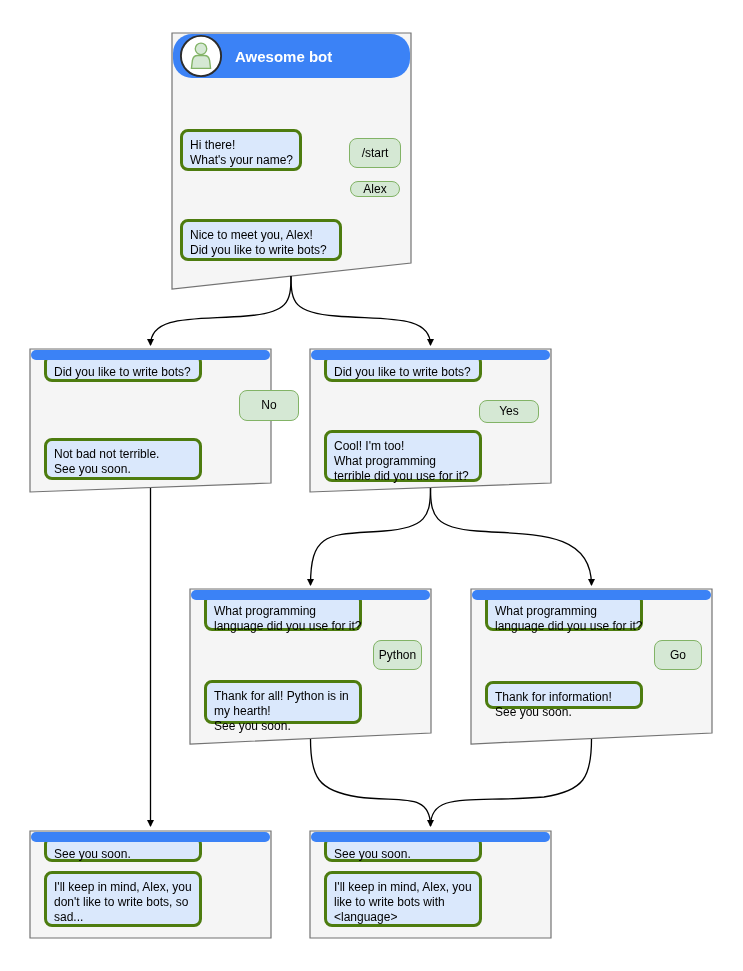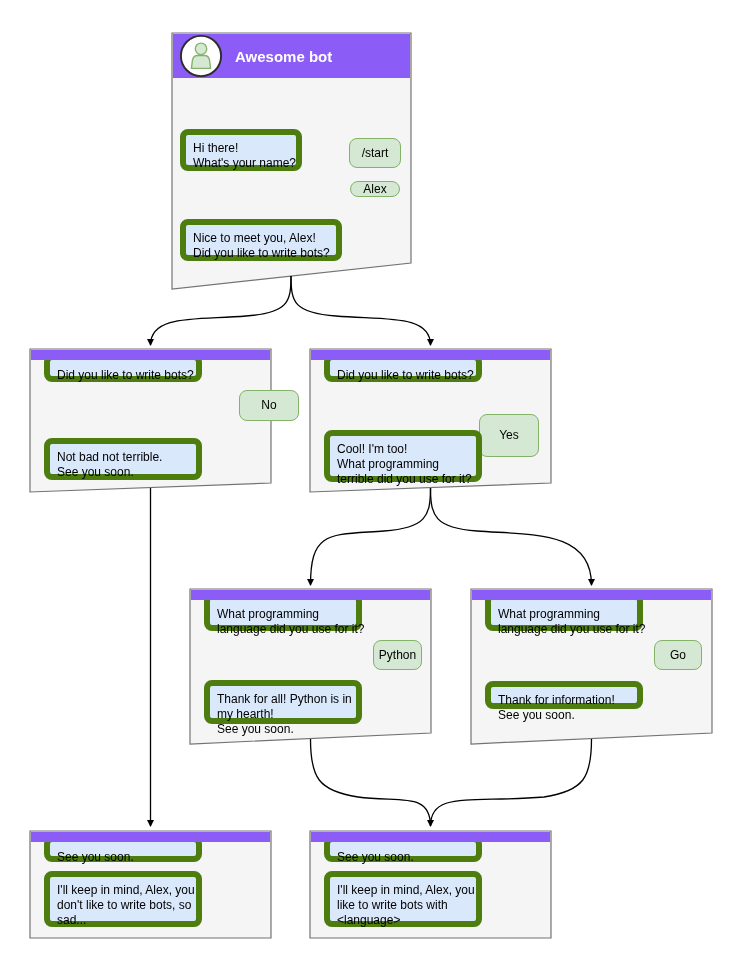--- a/index.html
+++ b/index.html
@@ -2,31 +2,31 @@
 <html><head>
 <meta charset="utf-8">
 <style>
   html,body { margin:0; padding:0; background:#ffffff; }
   #canvas {
     position:relative; width:743px; height:971px; background:#ffffff;
     font-family:"Liberation Sans", sans-serif; overflow:hidden;
   }
   #wires { position:absolute; left:0; top:0; width:743px; height:971px; }
 
-  .hdr { position:absolute; background:#8b5cf6; z-index:2; }
+  .hdr { position:absolute; background:#3b82f6; z-index:2;border-radius:19px; }
   .hdr-main { display:flex; align-items:center; }
 
   .avatar { margin-left:6px; flex:0 0 auto; }
   .win-title { color:#ffffff; font-weight:bold; font-size:15px; margin-left:12px; }
 
   .bubble {
     position:absolute; box-sizing:border-box; font-size:12px; line-height:15px;
     color:#000; border-radius:8px; white-space:pre; z-index:1;
   }
-  .bot-b { background:#dae8fc; border:6px solid #4d7c0f; padding:6px 7px; }
+  .bot-b { background:#dae8fc; border:3px solid #4d7c0f; padding:6px 7px; }
   .bot-b.clipped { padding-top:8px; padding-bottom:3px; }
   .user-b {
     background:#d5e8d4; border:1px solid #82b366;
     display:flex; align-items:center; justify-content:center;
   }
 </style>
 </head>
 <body>
 
 <div id="canvas">
@@ -72,21 +72,21 @@
 Did you like to write bots?</div>
 
   <div class="hdr" style="left:31px; top:350px; width:239px; height:10px;"></div>
   <div class="bubble bot-b clipped" style="left:44px; top:354px; width:158px; height:28px;">Did you like to write bots?</div>
   <div class="bubble user-b" style="left:199px; top:390px; width:60px; height:31px;margin-left:40px;">No</div>
   <div class="bubble bot-b" style="left:44px; top:438px; width:158px; height:42px;">Not bad not terrible.
 See you soon.</div>
 
   <div class="hdr" style="left:311px; top:350px; width:239px; height:10px;"></div>
   <div class="bubble bot-b clipped" style="left:324px; top:354px; width:158px; height:28px;">Did you like to write bots?</div>
-  <div class="bubble user-b" style="left:479px; top:414px; width:60px; height:43px;">Yes</div>
+  <div class="bubble user-b" style="left:479px; top:400px; width:60px; height:23px;">Yes</div>
   <div class="bubble bot-b" style="left:324px; top:430px; width:158px; height:52px;">Cool! I'm too!
 What programming
 terrible did you use for it?</div>
 
   <div class="hdr" style="left:191px; top:590px; width:239px; height:10px;"></div>
   <div class="bubble bot-b clipped" style="left:204px; top:593px; width:158px; height:38px;">What programming
 language did you use for it?</div>
   <div class="bubble user-b" style="left:373px; top:640px; width:49px; height:30px;">Python</div>
   <div class="bubble bot-b" style="left:204px; top:680px; width:158px; height:44px;">Thank for all! Python is in
 my hearth!

